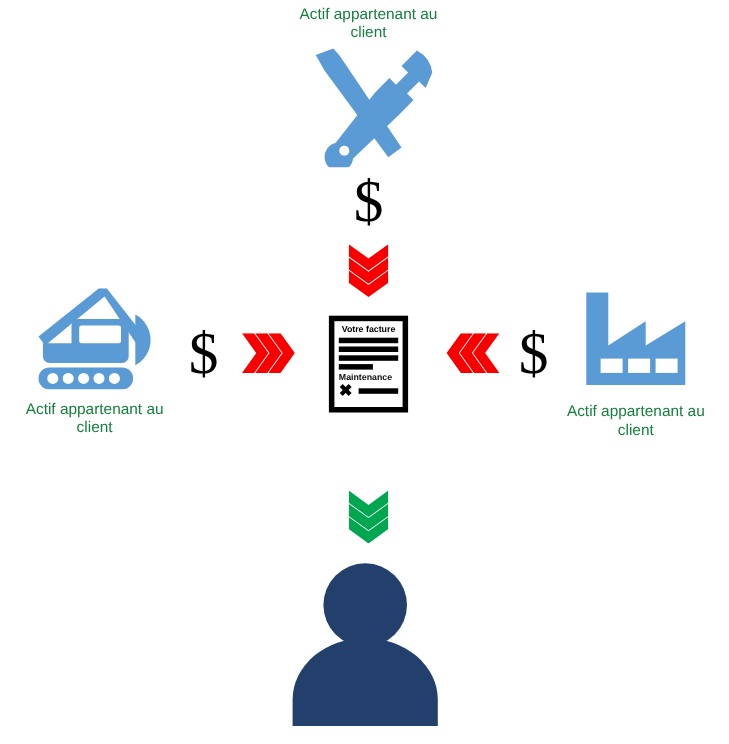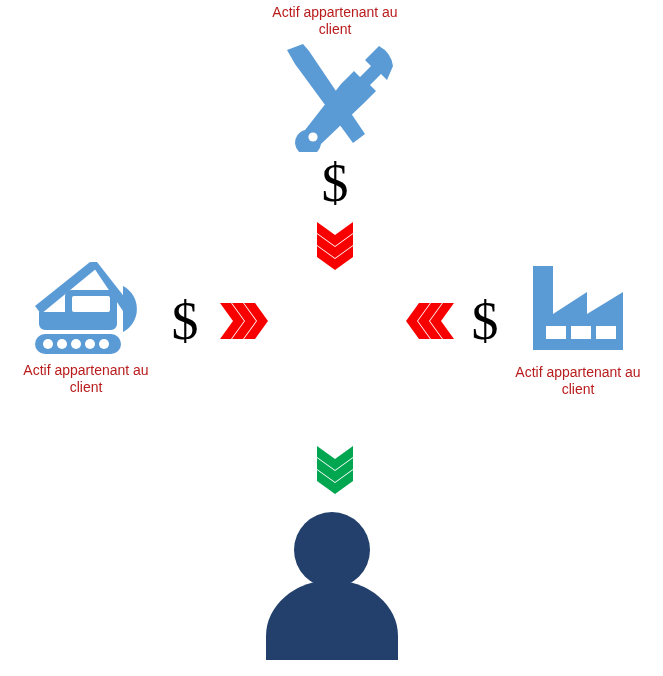--- a/index.html
+++ b/index.html
@@ -22,21 +22,21 @@
   .node {
     position: absolute;
     display: flex;
     flex-direction: column;
     align-items: center;
   }
   .caption {
     text-align: center;
     font-size: 14px;
     line-height: 17px;
-    color: #b91c1c;
+    color: #15803d;
     white-space: pre-line;
   }
   .caption.bold {
     font-weight: bold;
   }
   .dollar {
     font-size: 54px;
     line-height: 54px;
     font-weight: 500;
     color: #000000;
@@ -191,20 +191,34 @@
     <svg width="48" height="36" viewBox="0 0 48 36">
       <g fill="#f90000">
         <polygon points="0,0 13,18 0,36 11,36 24,18 11,0"></polygon>
         <polygon points="12,0 25,18 12,36 23,36 36,18 23,0"></polygon>
         <polygon points="24,0 37,18 24,36 35,36 48,18 35,0"></polygon>
       </g>
     </svg>
   </div>
 
   <div class="node" style="left:223px; top:287px; width:224px;">
+    <div class="invoice-frame">
+      <div class="invoice-paper">
+        <div class="inv-title">Votre facture</div>
+        <div class="inv-bar"></div>
+        <div class="inv-bar"></div>
+        <div class="inv-bar"></div>
+        <div class="inv-bar short"></div>
+        <div class="inv-sub">Maintenance</div>
+        <div class="inv-row">
+          <span class="inv-x">✖</span>
+          <span class="inv-rowbar"></span>
+        </div>
+      </div>
+    </div>
   </div>
 
   <div class="node" style="left:492px; top:258px; width:172px;">
     <div>
       <svg width="118" height="98" viewBox="0 0 118 98">
         <g fill="#5b9bd5">
           <path d="M14 8 L34 8 L34 56 L68 34 L68 56 L104 34 L104 92 L14 92 Z"></path>
         </g>
         <g fill="#ffffff">
           <rect x="27" y="68" width="20" height="13"></rect>

